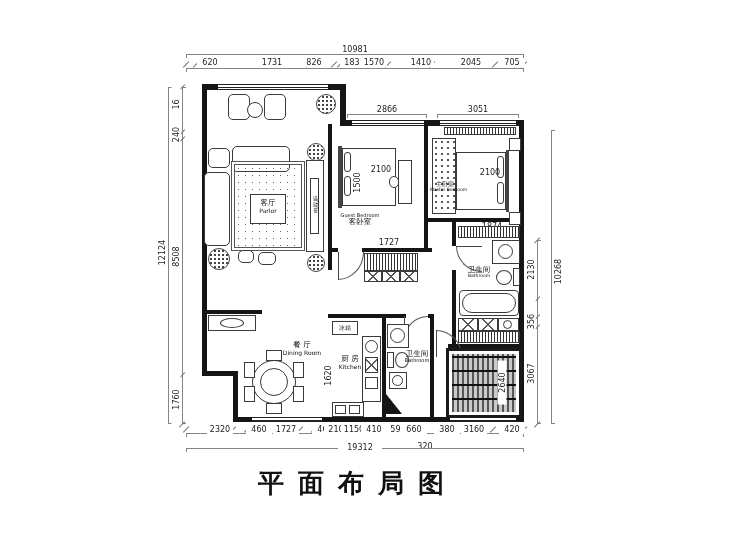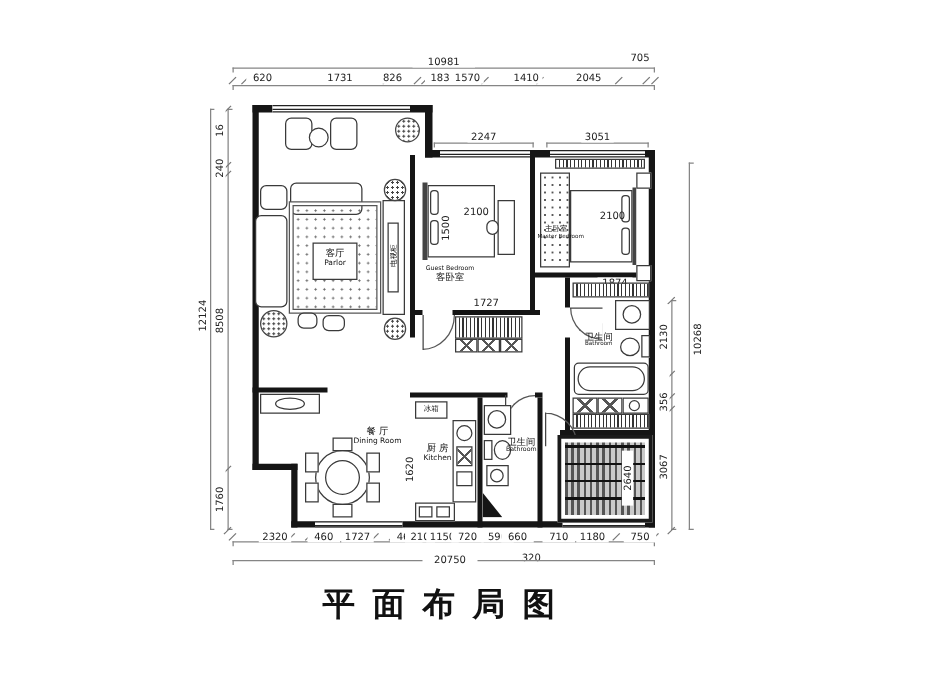--- a/index.html
+++ b/index.html
@@ -58,24 +58,24 @@
 <i class="tk" style="left:491px;top:64px"></i>
 <i class="tk" style="left:513px;top:64px"></i>
 <i class="tk" style="left:520px;top:64px"></i>
 <span class="dl" style="left:197px;top:58px;width:26px">620</span>
 <span class="dl" style="left:259px;top:58px;width:26px">1731</span>
 <span class="dl" style="left:301px;top:58px;width:26px">826</span>
 <span class="dl" style="left:340px;top:58px;width:24px">183</span>
 <span class="dl" style="left:361px;top:58px;width:26px">1570</span>
 <span class="dl" style="left:408px;top:58px;width:26px">1410</span>
 <span class="dl" style="left:458px;top:58px;width:26px">2045</span>
-<span class="dl" style="left:499px;top:42px;width:26px">705</span>
+<span class="dl" style="left:499px;top:58px;width:26px">705</span>
 
 <div class="dimh" style="left:347px;top:114px;width:80px"></div>
-<span class="dl" style="left:374px;top:105px;width:26px">2247</span>
+<span class="dl" style="left:374px;top:105px;width:26px">2866</span>
 <div class="dimh" style="left:437px;top:114px;width:82px"></div>
 <span class="dl" style="left:465px;top:105px;width:26px">3051</span>
 
 <div class="dimh" style="left:186px;top:433px;width:338px"></div>
 <i class="tk" style="left:182px;top:429px"></i>
 <i class="tk" style="left:229px;top:429px"></i>
 <i class="tk" style="left:243px;top:429px"></i>
 <i class="tk" style="left:296px;top:429px"></i>
 <i class="tk" style="left:310px;top:429px"></i>
 <i class="tk" style="left:317px;top:429px"></i>
@@ -86,30 +86,30 @@
 <i class="tk" style="left:413px;top:429px"></i>
 <i class="tk" style="left:435px;top:429px"></i>
 <i class="tk" style="left:489px;top:429px"></i>
 <i class="tk" style="left:520px;top:429px"></i>
 <span class="dl" style="left:207px;top:425px;width:26px">2320</span>
 <span class="dl" style="left:246px;top:425px;width:26px">460</span>
 <span class="dl" style="left:273px;top:425px;width:26px">1727</span>
 <span class="dl" style="left:312px;top:425px;width:26px">460</span>
 <span class="dl" style="left:324px;top:425px;width:24px">210</span>
 <span class="dl" style="left:341px;top:425px;width:26px">1150</span>
-<span class="dl" style="left:361px;top:425px;width:26px">720</span>
+<span class="dl" style="left:361px;top:425px;width:26px">410</span>
 <span class="dl" style="left:385px;top:425px;width:26px">590</span>
 <span class="dl" style="left:401px;top:425px;width:26px">660</span>
 <span class="dl" style="left:413px;top:442px;width:24px">320</span>
-<span class="dl" style="left:434px;top:425px;width:26px">710</span>
-<span class="dl" style="left:461px;top:425px;width:26px">1180</span>
-<span class="dl" style="left:499px;top:425px;width:26px">750</span>
+<span class="dl" style="left:434px;top:425px;width:26px">380</span>
+<span class="dl" style="left:461px;top:425px;width:26px">3160</span>
+<span class="dl" style="left:499px;top:425px;width:26px">420</span>
 
 <div class="dimh" style="left:186px;top:448px;width:338px"></div>
-<span class="dl" style="left:338px;top:443px;width:44px">20750</span>
+<span class="dl" style="left:338px;top:443px;width:44px">19312</span>
 
 <div class="dimv" style="left:168px;top:87px;height:337px"></div>
 <span class="dl v" style="left:136px;top:248px;width:52px">12124</span>
 <div class="dimv" style="left:182px;top:87px;height:337px"></div>
 <i class="tk" style="left:178px;top:87px"></i>
 <i class="tk" style="left:178px;top:132px"></i>
 <i class="tk" style="left:178px;top:139px"></i>
 <i class="tk" style="left:178px;top:375px"></i>
 <i class="tk" style="left:178px;top:424px"></i>
 <span class="dl v" style="left:150px;top:105px;width:52px">1616</span>

